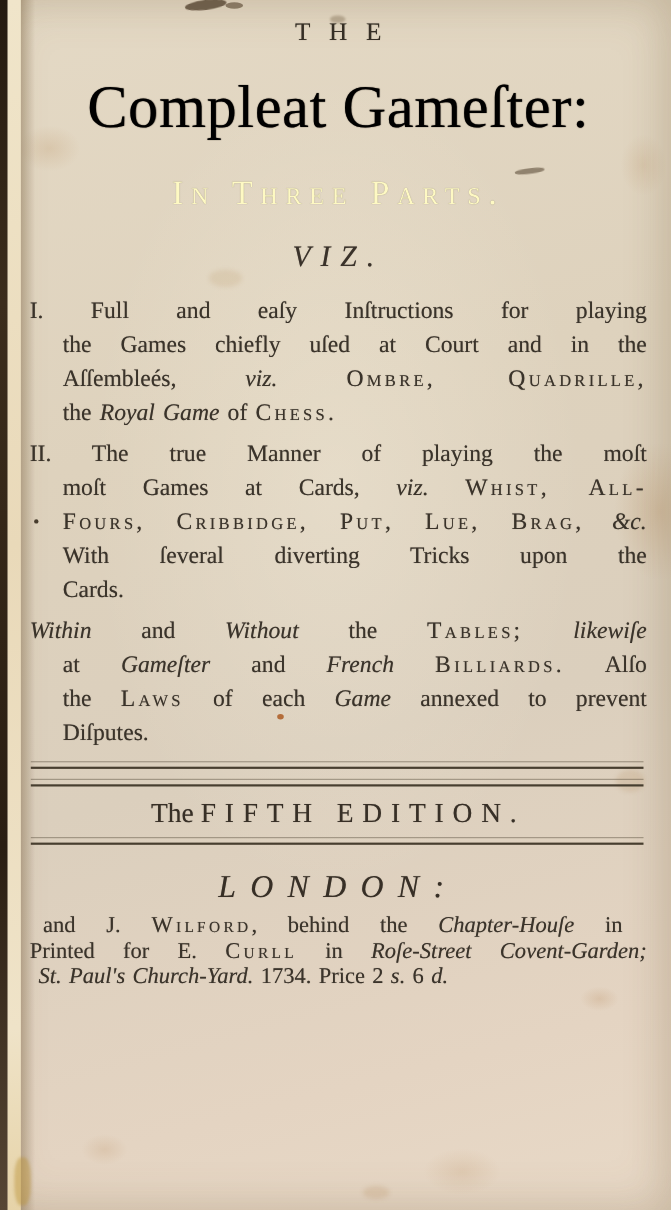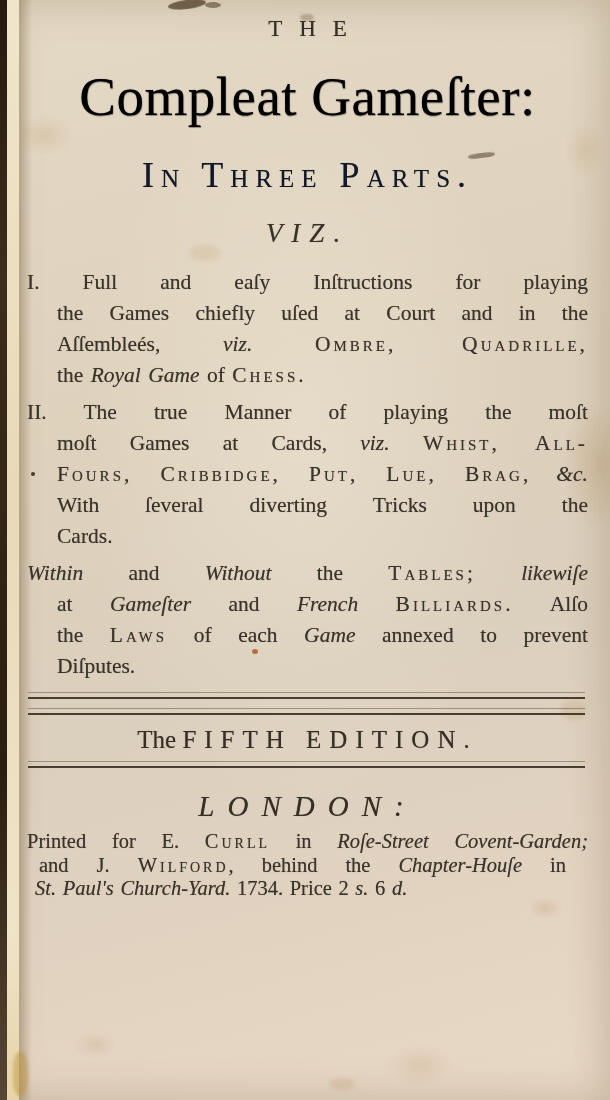--- a/index.html
+++ b/index.html
@@ -39,21 +39,21 @@
   .center{text-align:center;}
   .seg-i{font-style:italic;}
   .seg-sc{font-variant:small-caps;letter-spacing:3px;}
   .seg-scb{font-variant:small-caps;letter-spacing:5px;font-size:23px;}
   .seg-caps{letter-spacing:8px;}
   .seg-icaps{font-style:italic;letter-spacing:13px;}
 
   .the{margin-top:16px;text-align:center;font-size:23px;letter-spacing:17px;padding-left:17px;color:#352e25;}
   .title{margin-top:24px;text-align:center;font-size:55px;line-height:62px;letter-spacing:.5px;color:#000000;
     text-shadow:0 0 1px rgba(53,46,37,.75),.5px .5px .8px rgba(53,46,37,.4);}
-  .subtitle{margin-top:28px;text-align:center;font-size:36px;line-height:38px;font-variant:small-caps;letter-spacing:7px;color:#0f172a;}
+  .subtitle{margin-top:28px;text-align:center;font-size:31px;line-height:38px;font-variant:small-caps;letter-spacing:7px;color:#fef9c3;}
   .viz{margin-top:22px;text-align:center;font-size:27px;line-height:34px;font-style:italic;letter-spacing:9px;color:#3a322a;}
   .sections{margin-top:17px;}
   .section{font-size:21.5px;line-height:31px;margin-bottom:6px;word-spacing:2px;}
   .section .tline{margin-left:30px;}
   .section .tline:first-child{margin-left:0;}
   .rule{height:4px;border-top:1px solid rgba(77,66,50,.45);border-bottom:2px solid #473e2f;margin-left:1px;margin-right:3px;}
   .r1{margin-top:10px;}
   .r2{margin-top:9px;}
   .r3{margin-top:5px;}
   .byline{margin-top:12px;font-size:21px;line-height:27px;}
@@ -112,18 +112,18 @@
     <div class="rule r1"></div>
     <div class="rule r2"></div>
     <div class="edition">
         <div class="tline center"><span class="seg-n">The </span><span class="seg-caps">FIFTH EDITION.</span></div>
       </div>
     <div class="rule r3"></div>
     <div class="london">
         <div class="tline center"><span class="seg-icaps">LONDON:</span></div>
       </div>
     <div class="imprint">
+        <div class="tline just ind1"><span class="seg-n">and J. </span><span class="seg-sc">Wilford</span><span class="seg-n">, behind the </span><span class="seg-i">Chapter-Houſe</span><span class="seg-n"> in</span></div>
         <div class="tline just"><span class="seg-n">Printed for E. </span><span class="seg-sc">Curll</span><span class="seg-n"> in </span><span class="seg-i">Roſe-Street Covent-Garden;</span></div>
-        <div class="tline just ind1"><span class="seg-n">and J. </span><span class="seg-sc">Wilford</span><span class="seg-n">, behind the </span><span class="seg-i">Chapter-Houſe</span><span class="seg-n"> in</span></div>
         <div class="tline ind2"><span class="seg-i">St. Paul's Church-Yard.</span><span class="seg-n"> 1734. Price 2 </span><span class="seg-i">s.</span><span class="seg-n"> 6 </span><span class="seg-i">d.</span></div>
       </div>
   </div>
 </div>
 
 </body></html>

